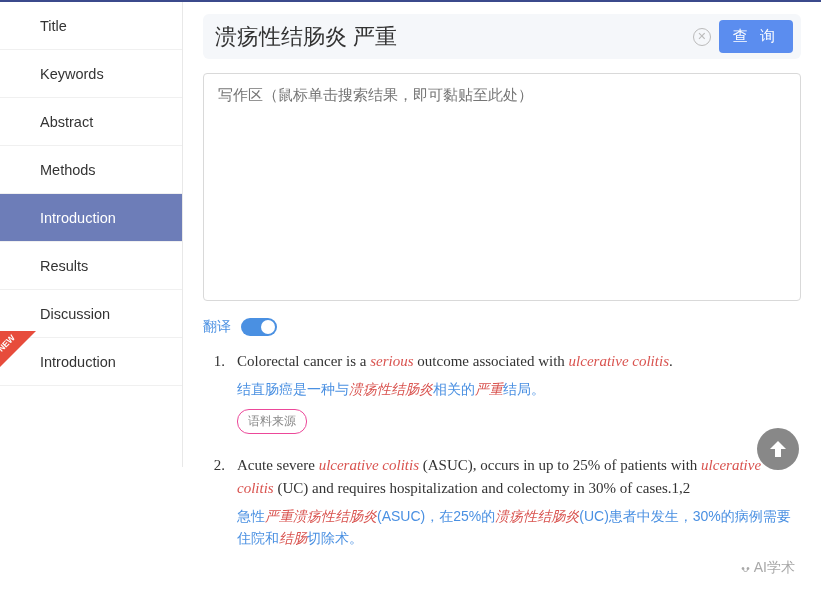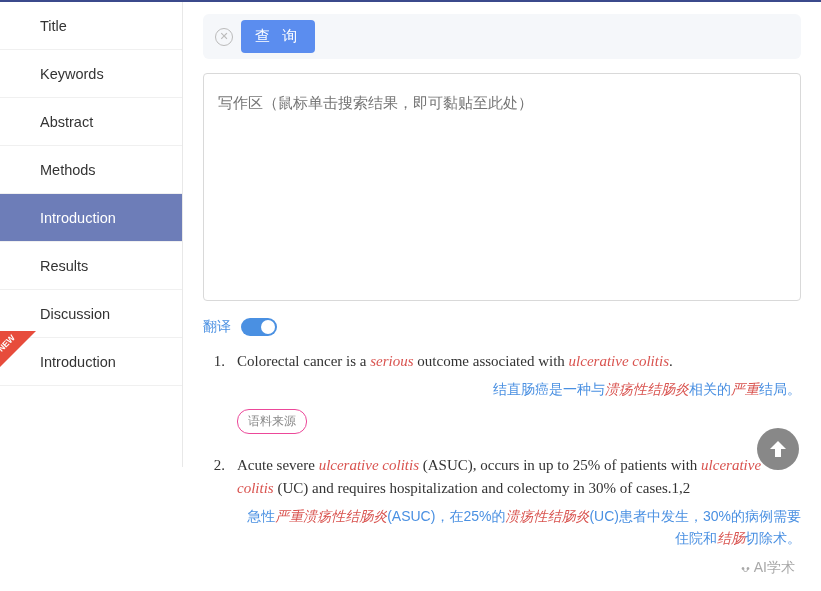--- a/index.html
+++ b/index.html
@@ -9,31 +9,31 @@
 .sidebar { width: 183px; background: #fff; border-right: 1px solid #e8e8e8; position: relative; }
 .side-item { height: 48px; display: flex; align-items: center; padding-left: 40px; color: #333; cursor: pointer; border-bottom: 1px solid #f0f0f0; font-size: 14.5px; }
 .side-item.active { background: #6d7db8; color: #fff; }
 .new-badge { position: absolute; left: -2px; top: 329px; width: 38px; height: 38px; pointer-events: none; }
 .main { flex: 1; padding: 12px 20px 0 20px; }
 .search-row { display: flex; align-items: center; background: #f5f7fa; border-radius: 6px; padding: 6px 8px 6px 12px; gap: 8px; }
 .search-input { flex: 1; border: none; background: transparent; font-size: 22px; color: #333; outline: none; font-family: inherit; }
 .clear-icon { width: 18px; height: 18px; border: 1px solid #bbb; border-radius: 50%; display: flex; align-items: center; justify-content: center; color: #bbb; font-size: 11px; cursor: pointer; }
 .query-btn { background: #5b8def; color: #fff; border: none; border-radius: 4px; padding: 7px 14px; font-size: 15px; cursor: pointer; letter-spacing: 4px; }
 .textarea-wrap { margin-top: 14px; }
-.writing-area { width: 100%; height: 228px; border: 1px solid #d9d9d9; border-radius: 4px; padding: 20px 14px; font-size: 15px; color: #999; resize: none; font-family: inherit; outline: none; }
+.writing-area { width: 100%; height: 228px; border: 1px solid #d9d9d9; border-radius: 4px; padding: 12px 14px; font-size: 15px; color: #999; resize: none; font-family: inherit; outline: none; }
 .trans-row { display: flex; align-items: center; gap: 10px; margin-top: 14px; margin-bottom: 14px; }
 .trans-label { color: #4a90e2; font-size: 14px; }
 .toggle { width: 36px; height: 18px; background: #4a90e2; border-radius: 9px; position: relative; cursor: pointer; }
 .toggle-knob { position: absolute; right: 2px; top: 2px; width: 14px; height: 14px; background: #fff; border-radius: 50%; }
 .results { padding-left: 4px; }
 .result-item { display: flex; gap: 12px; margin-bottom: 20px; font-family: Georgia, "Times New Roman", serif; font-size: 15px; line-height: 1.55; color: #333; }
 .num { min-width: 18px; text-align: right; }
 .result-body { flex: 1; }
 .hl-red { color: #d9534f; font-style: italic; }
-.trans-text { color: #4a90e2; font-size: 14px; font-family: "Microsoft YaHei", sans-serif; margin-top: 6px; text-align: right; }
+.trans-text { color: #4a90e2; font-size: 14px; font-family: "Microsoft YaHei", sans-serif; margin-top: 6px; }
 .hl-red-cn { color: #d9534f; font-style: italic; }
 .source-btn { display: inline-block; border: 1px solid #ec4899; border-radius: 12px; padding: 2px 10px; font-size: 12px; color: #888; margin-top: 8px; cursor: pointer; font-family: "Microsoft YaHei", sans-serif; }
 .scroll-top { position: absolute; right: 22px; top: 428px; width: 42px; height: 42px; background: #888; border-radius: 50%; display: flex; align-items: center; justify-content: center; cursor: pointer; }
 .scroll-top svg { fill: #fff; width: 24px; height: 24px; }
 .watermark { position: absolute; right: 26px; bottom: 14px; color: #999; font-size: 14px; display: flex; align-items: center; gap: 6px; opacity: 0.85; }
 .watermark .dots { letter-spacing: -2px; font-size: 10px; }
 </style>
 </head>
 <body>
 
@@ -50,20 +50,21 @@
         <div class="side-item">Discussion</div>
         <div class="side-item">Introduction</div>
       </div>
     <svg class="new-badge" viewBox="0 0 40 40">
       <polygon points="0,0 40,0 0,40" fill="#e74c3c"></polygon>
       <text x="11" y="15" transform="rotate(-45 11 15)" fill="#fff" font-size="9" font-weight="bold" text-anchor="middle">NEW</text>
     </svg>
   </div>
   <div class="main">
     <div class="search-row">
+      <input class="search-input" value="溃疡性结肠炎 严重" style="">
       <div class="clear-icon">✕</div>
       <button class="query-btn">查 询</button>
     </div>
     <div class="textarea-wrap">
       <textarea class="writing-area" placeholder="写作区（鼠标单击搜索结果，即可黏贴至此处）" style=""></textarea>
     </div>
     <div class="trans-row">
       <span class="trans-label">翻译</span>
       <div class="toggle">
           <div class="toggle-knob"></div>

